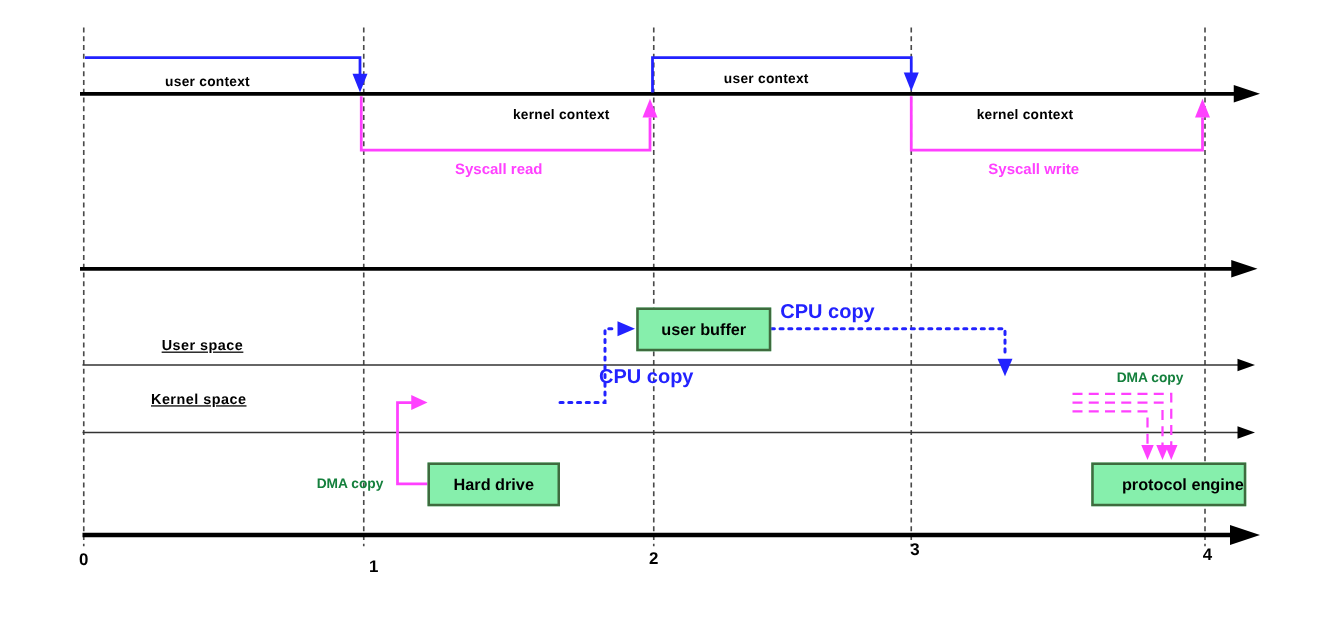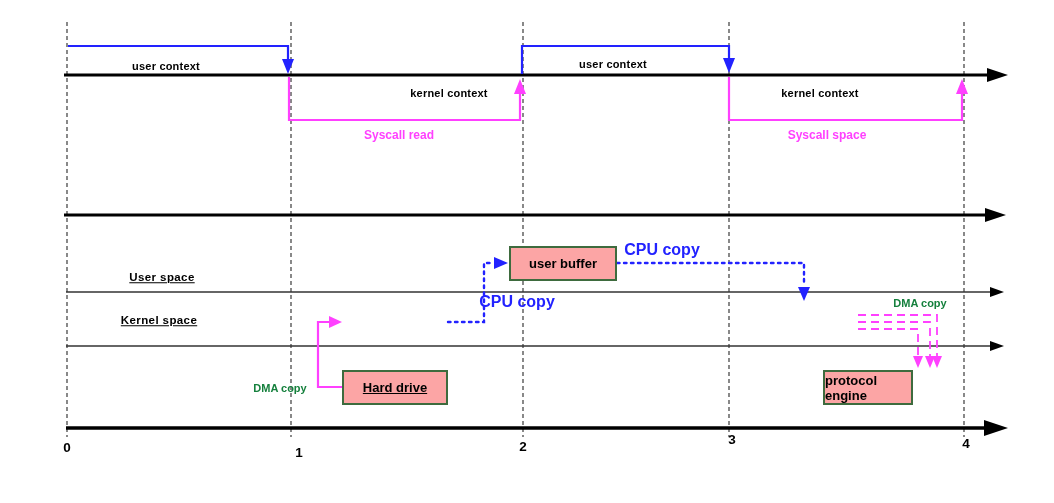--- a/index.html
+++ b/index.html
@@ -9,21 +9,21 @@
   }
   svg{position:absolute;left:0;top:0;}
   .lbl{position:absolute;transform:translate(-50%,-50%);white-space:nowrap;
        font-weight:bold;color:#000;line-height:1;}
   .ctx{font-size:11px;letter-spacing:.2px;}
   .sys{font-size:12px;color:#ff40ff;}
   .space{font-size:11.5px;letter-spacing:.4px;text-decoration:underline;}
   .copy-blue{font-size:16px;color:#2222ff;}
   .copy-mag{font-size:11px;color:#15803d;}
   .tick{font-size:13.5px;}
-  .gbox{position:absolute;background:#fca5a5;border:2px solid #3e6b3e;
+  .gbox{position:absolute;background:#86efac;border:2px solid #3e6b3e;
         display:flex;align-items:center;justify-content:center;
         font-size:13px;font-weight:bold;color:#000;box-sizing:border-box;}
 </style>
 </head>
 <body>
 
 <div id="stage">
 
   <svg width="1054" height="503" viewBox="0 0 1054 503">
 
@@ -88,33 +88,33 @@
 
     <g>
       <line x1="66" y1="428" x2="986" y2="428" stroke="#000" stroke-width="3.5"></line>
       <polygon points="1008,428 984,420 984,436" fill="#000"></polygon>
     </g>
   </svg>
 
   <div class="gbox" style="left:509px;top:246px;width:108px;height:35px;">
     <span>user buffer</span>
   </div>
-  <div class="gbox" style="left:342px;top:370px;width:106px;height:35px;text-decoration:underline;">
+  <div class="gbox" style="left:342px;top:370px;width:106px;height:35px;">
     <span>Hard drive</span>
   </div>
-  <div class="gbox" style="left:823px;top:370px;width:90px;height:35px;justify-content:flex-end;">
+  <div class="gbox" style="left:873px;top:370px;width:124px;height:35px;justify-content:flex-end;">
     <span>protocol engine</span>
   </div>
 
   <div class="lbl ctx" style="left:166px;top:66px;">user context</div>
   <div class="lbl ctx" style="left:449px;top:93px;">kernel context</div>
   <div class="lbl ctx" style="left:613px;top:64px;">user context</div>
   <div class="lbl ctx" style="left:820px;top:93px;">kernel context</div>
   <div class="lbl sys" style="left:399px;top:135px;">Syscall read</div>
-  <div class="lbl sys" style="left:827px;top:135px;">Syscall space</div>
+  <div class="lbl sys" style="left:827px;top:135px;">Syscall write</div>
 
   <div class="lbl space" style="left:162px;top:278px;">User space</div>
   <div class="lbl space" style="left:159px;top:321px;">Kernel space</div>
 
   <div class="lbl copy-mag" style="left:280px;top:388px;">DMA copy</div>
   <div class="lbl copy-blue" style="left:517px;top:302px;">CPU copy</div>
   <div class="lbl copy-blue" style="left:662px;top:250px;">CPU copy</div>
   <div class="lbl copy-mag" style="left:920px;top:303px;">DMA copy</div>
 
   <div class="lbl tick" style="left:67px;top:448px;">0</div>

